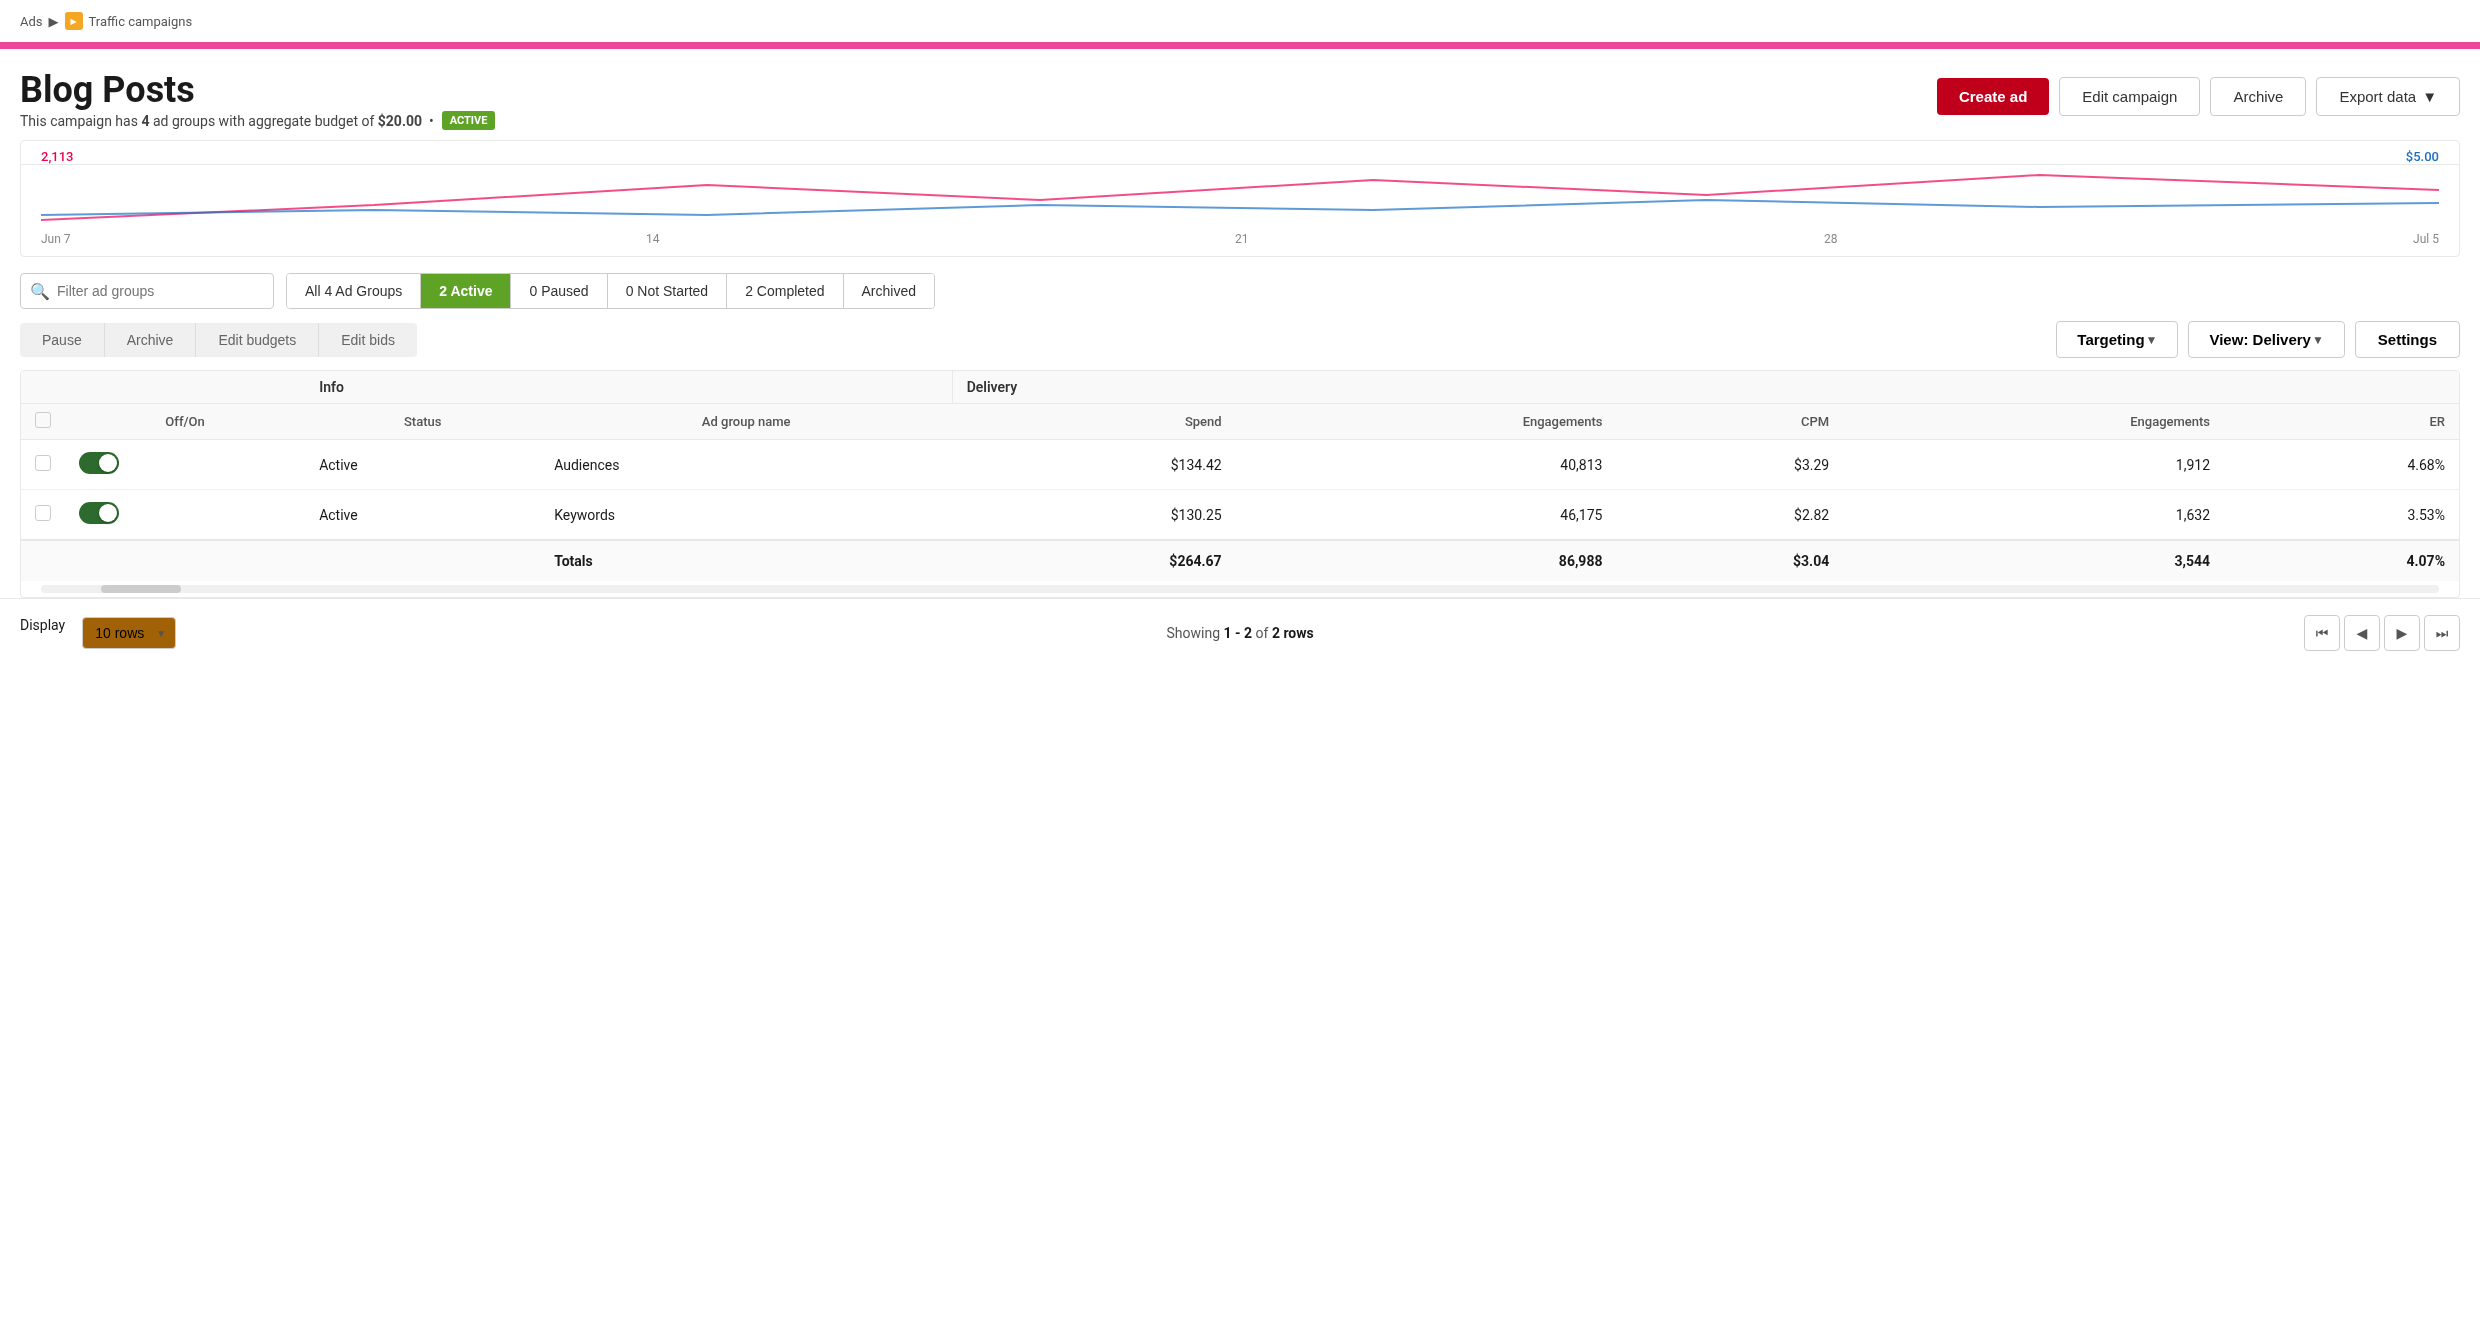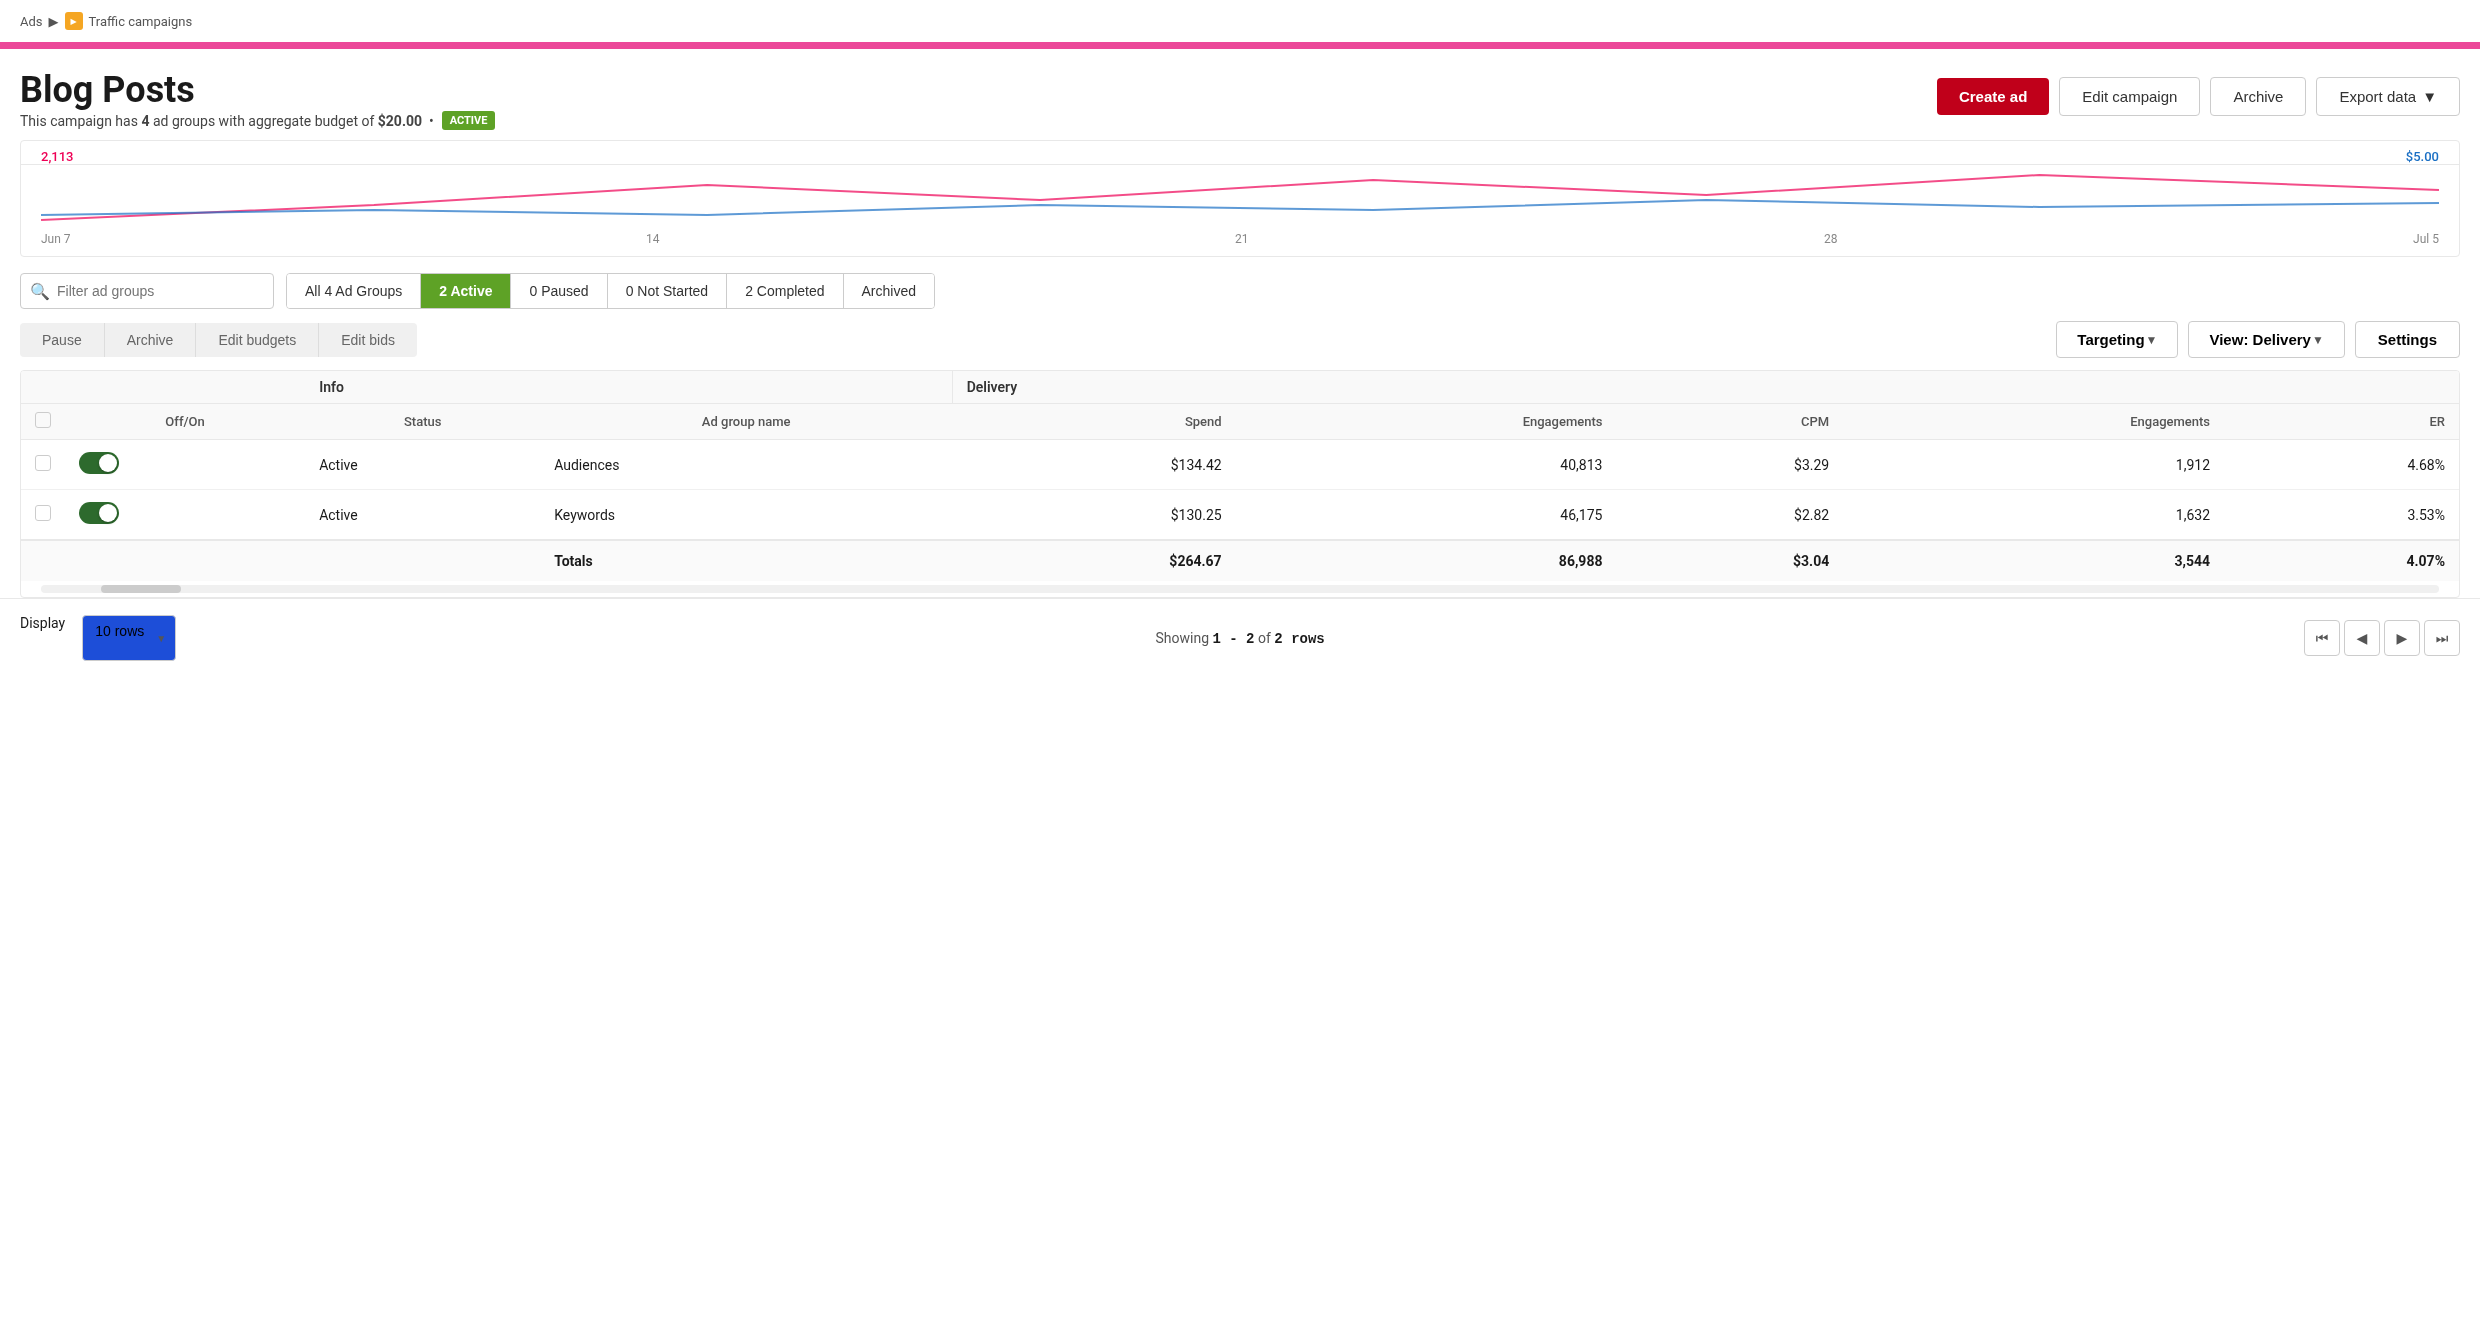--- a/index.html
+++ b/index.html
@@ -68,25 +68,25 @@
     .totals-row td { font-weight: 700; padding: 12px 14px; border-top: 2px solid #e8e8e8; background: #fafafa; }
     .totals-row td.align-right { text-align: right; }
 
     
     .scroll-indicator { height: 8px; background: #f0f0f0; margin: 4px 20px; border-radius: 4px; position: relative; }
     .scroll-thumb { height: 8px; width: 80px; background: #ccc; border-radius: 4px; margin-left: 60px; }
 
     
     .table-footer { padding: 16px 20px; display: flex; align-items: center; justify-content: space-between; border-top: 1px solid #e8e8e8; }
     .display-rows { display: flex; align-items: flex-start; gap: 17px; font-size: 14px; }
-    .rows-select { padding: 7px 30px 21px 12px; border: 1.5px solid #ccc; border-radius: 4px; font-size: 14px; background: #1d4ed8; cursor: pointer; appearance: none; -webkit-appearance: none; }
+    .rows-select { padding: 7px 30px 7px 12px; border: 1.5px solid #ccc; border-radius: 4px; font-size: 14px; background: #a16207; cursor: pointer; appearance: none; -webkit-appearance: none; }
     .rows-wrap { position: relative; display: inline-block; }
     .rows-wrap::after { content: '▼'; position: absolute; right: 10px; top: 50%; transform: translateY(-50%); font-size: 10px; color: #555; pointer-events: none; }
     .showing-text { font-size: 14px; color: #555; }
-    .showing-text strong { color: #1a1a1a; font-family: Liberation Mono, monospace; }
+    .showing-text strong { color: #1a1a1a; }
     .pagination { display: flex; gap: 4px; }
     .page-btn { width: 36px; height: 36px; border: 1.5px solid #ccc; background: white; border-radius: 4px; display: flex; align-items: center; justify-content: center; cursor: pointer; font-size: 14px; color: #555; }
   </style>
 </head>
 <body>
 
 <div class="breadcrumb">
   <a href="#">Ads</a>
   <span>▶</span>
   <span class="campaign-icon"></span>

